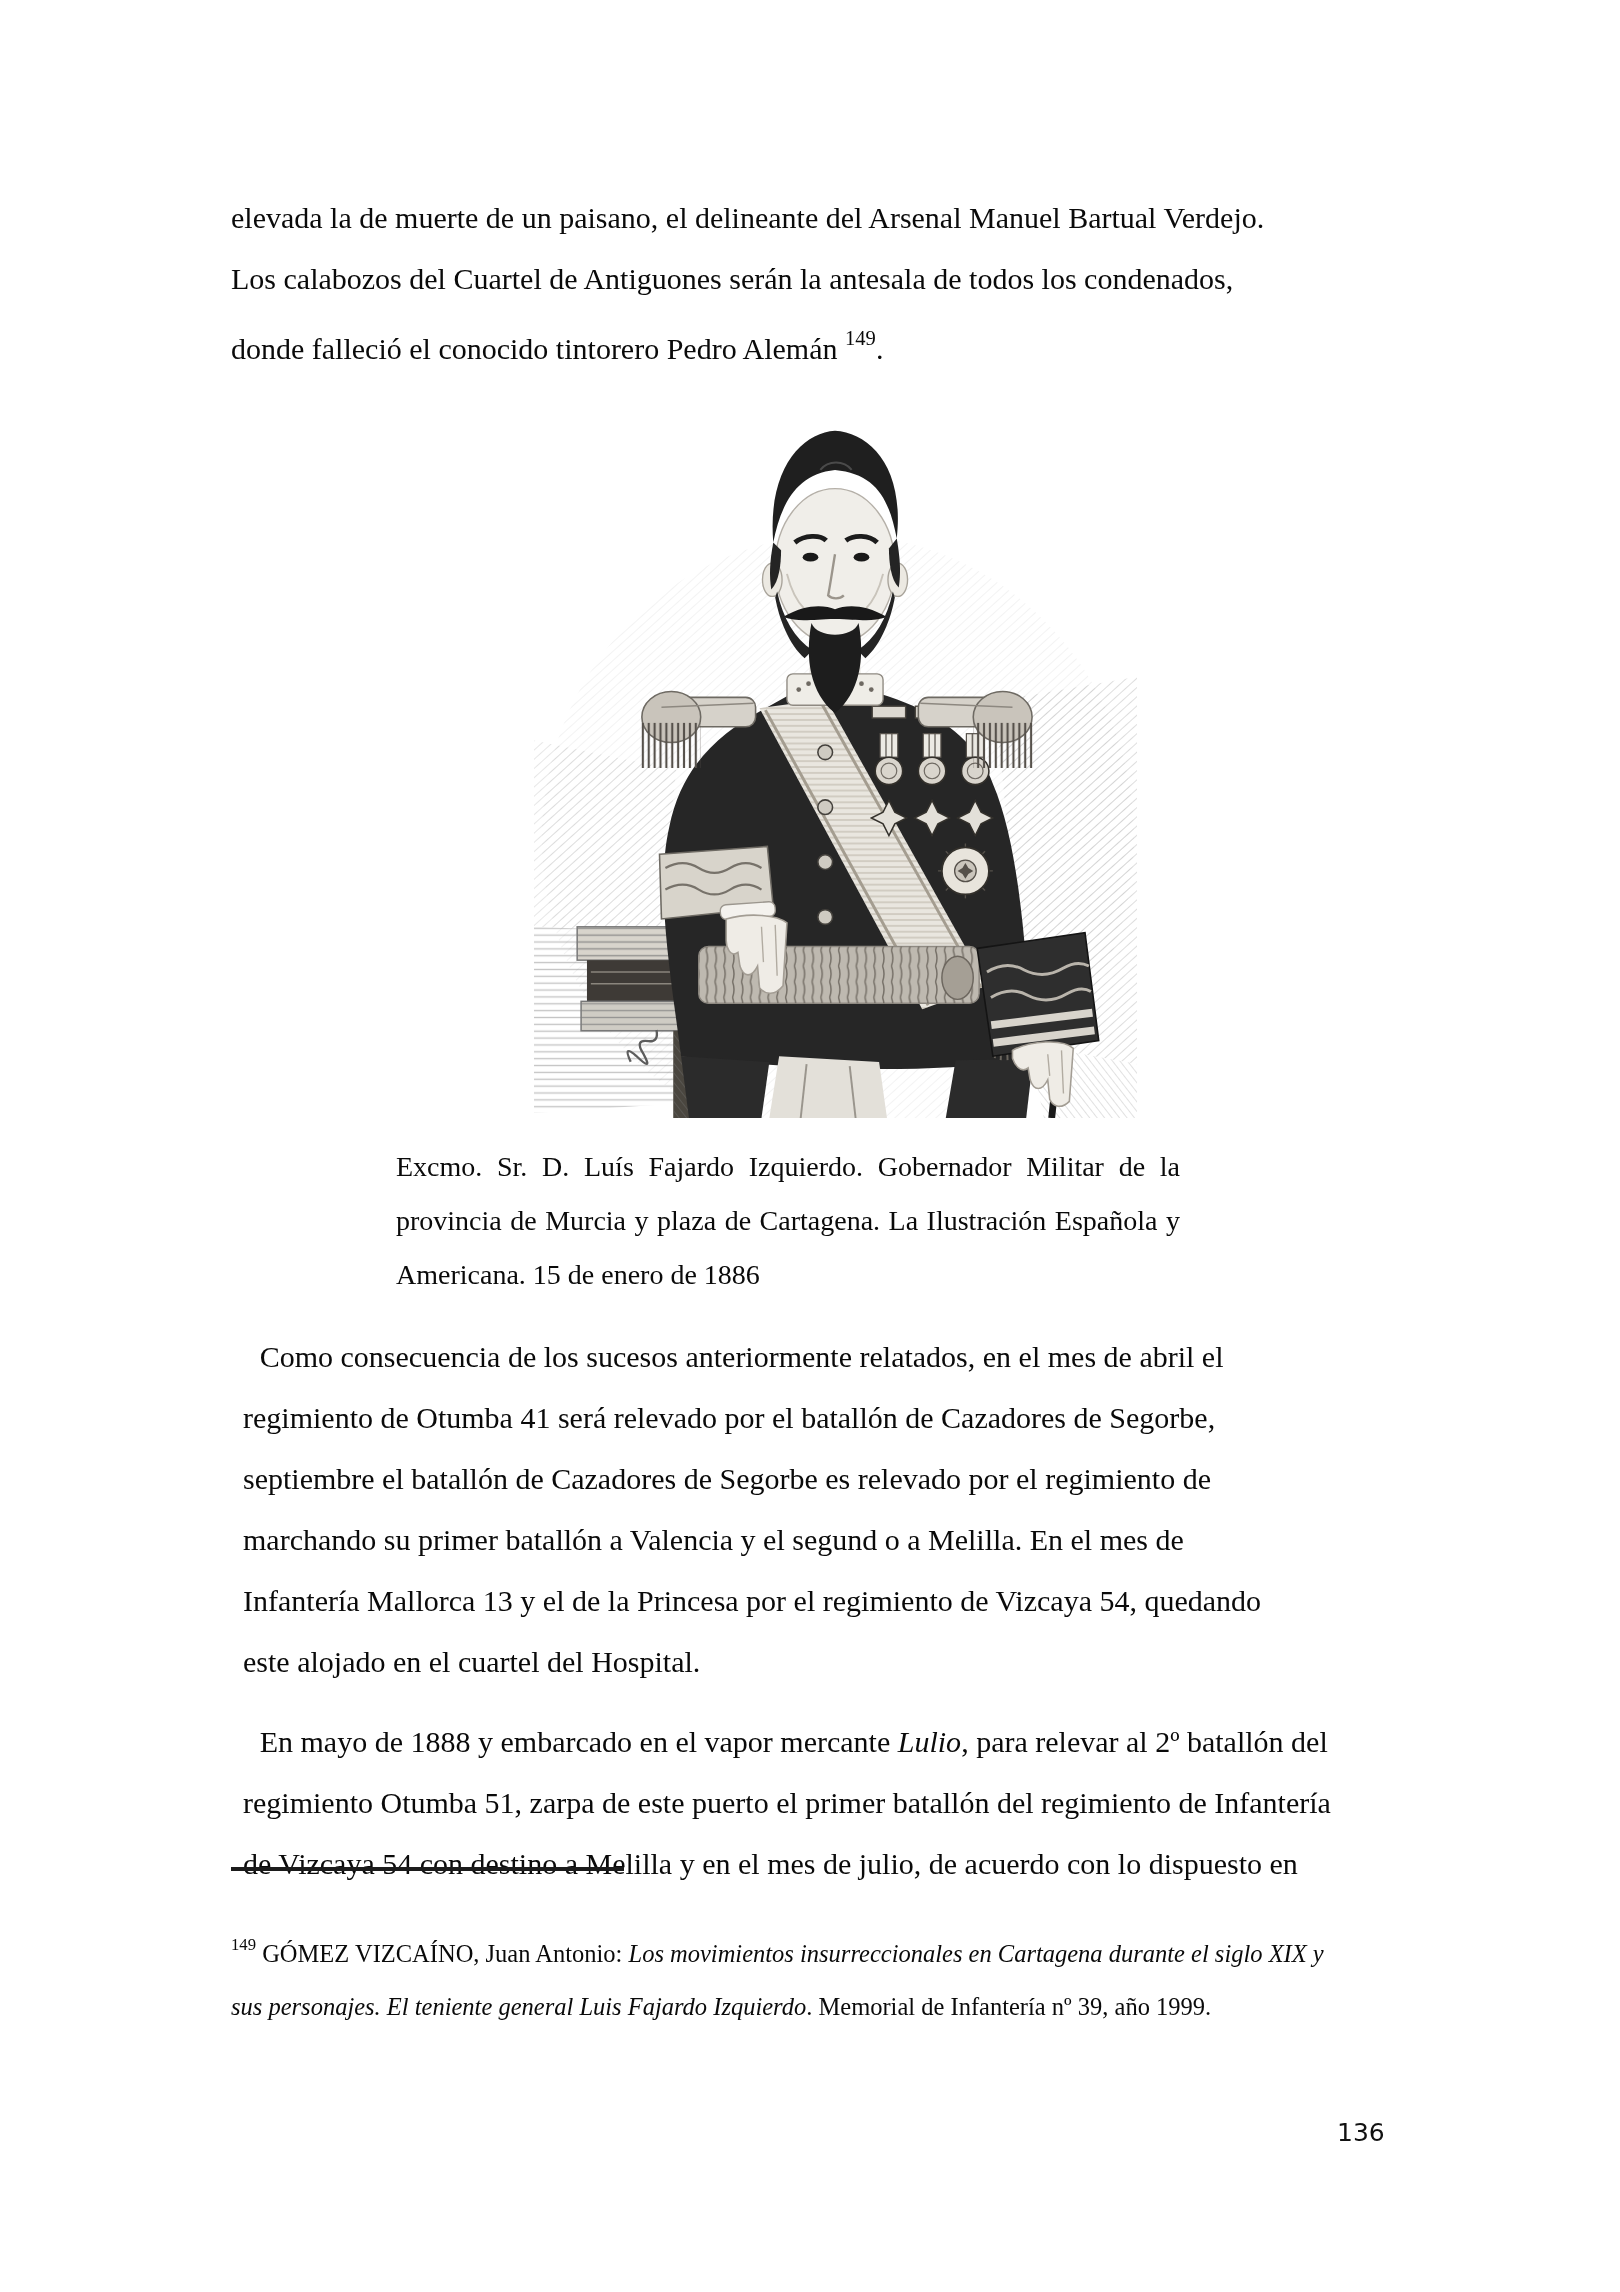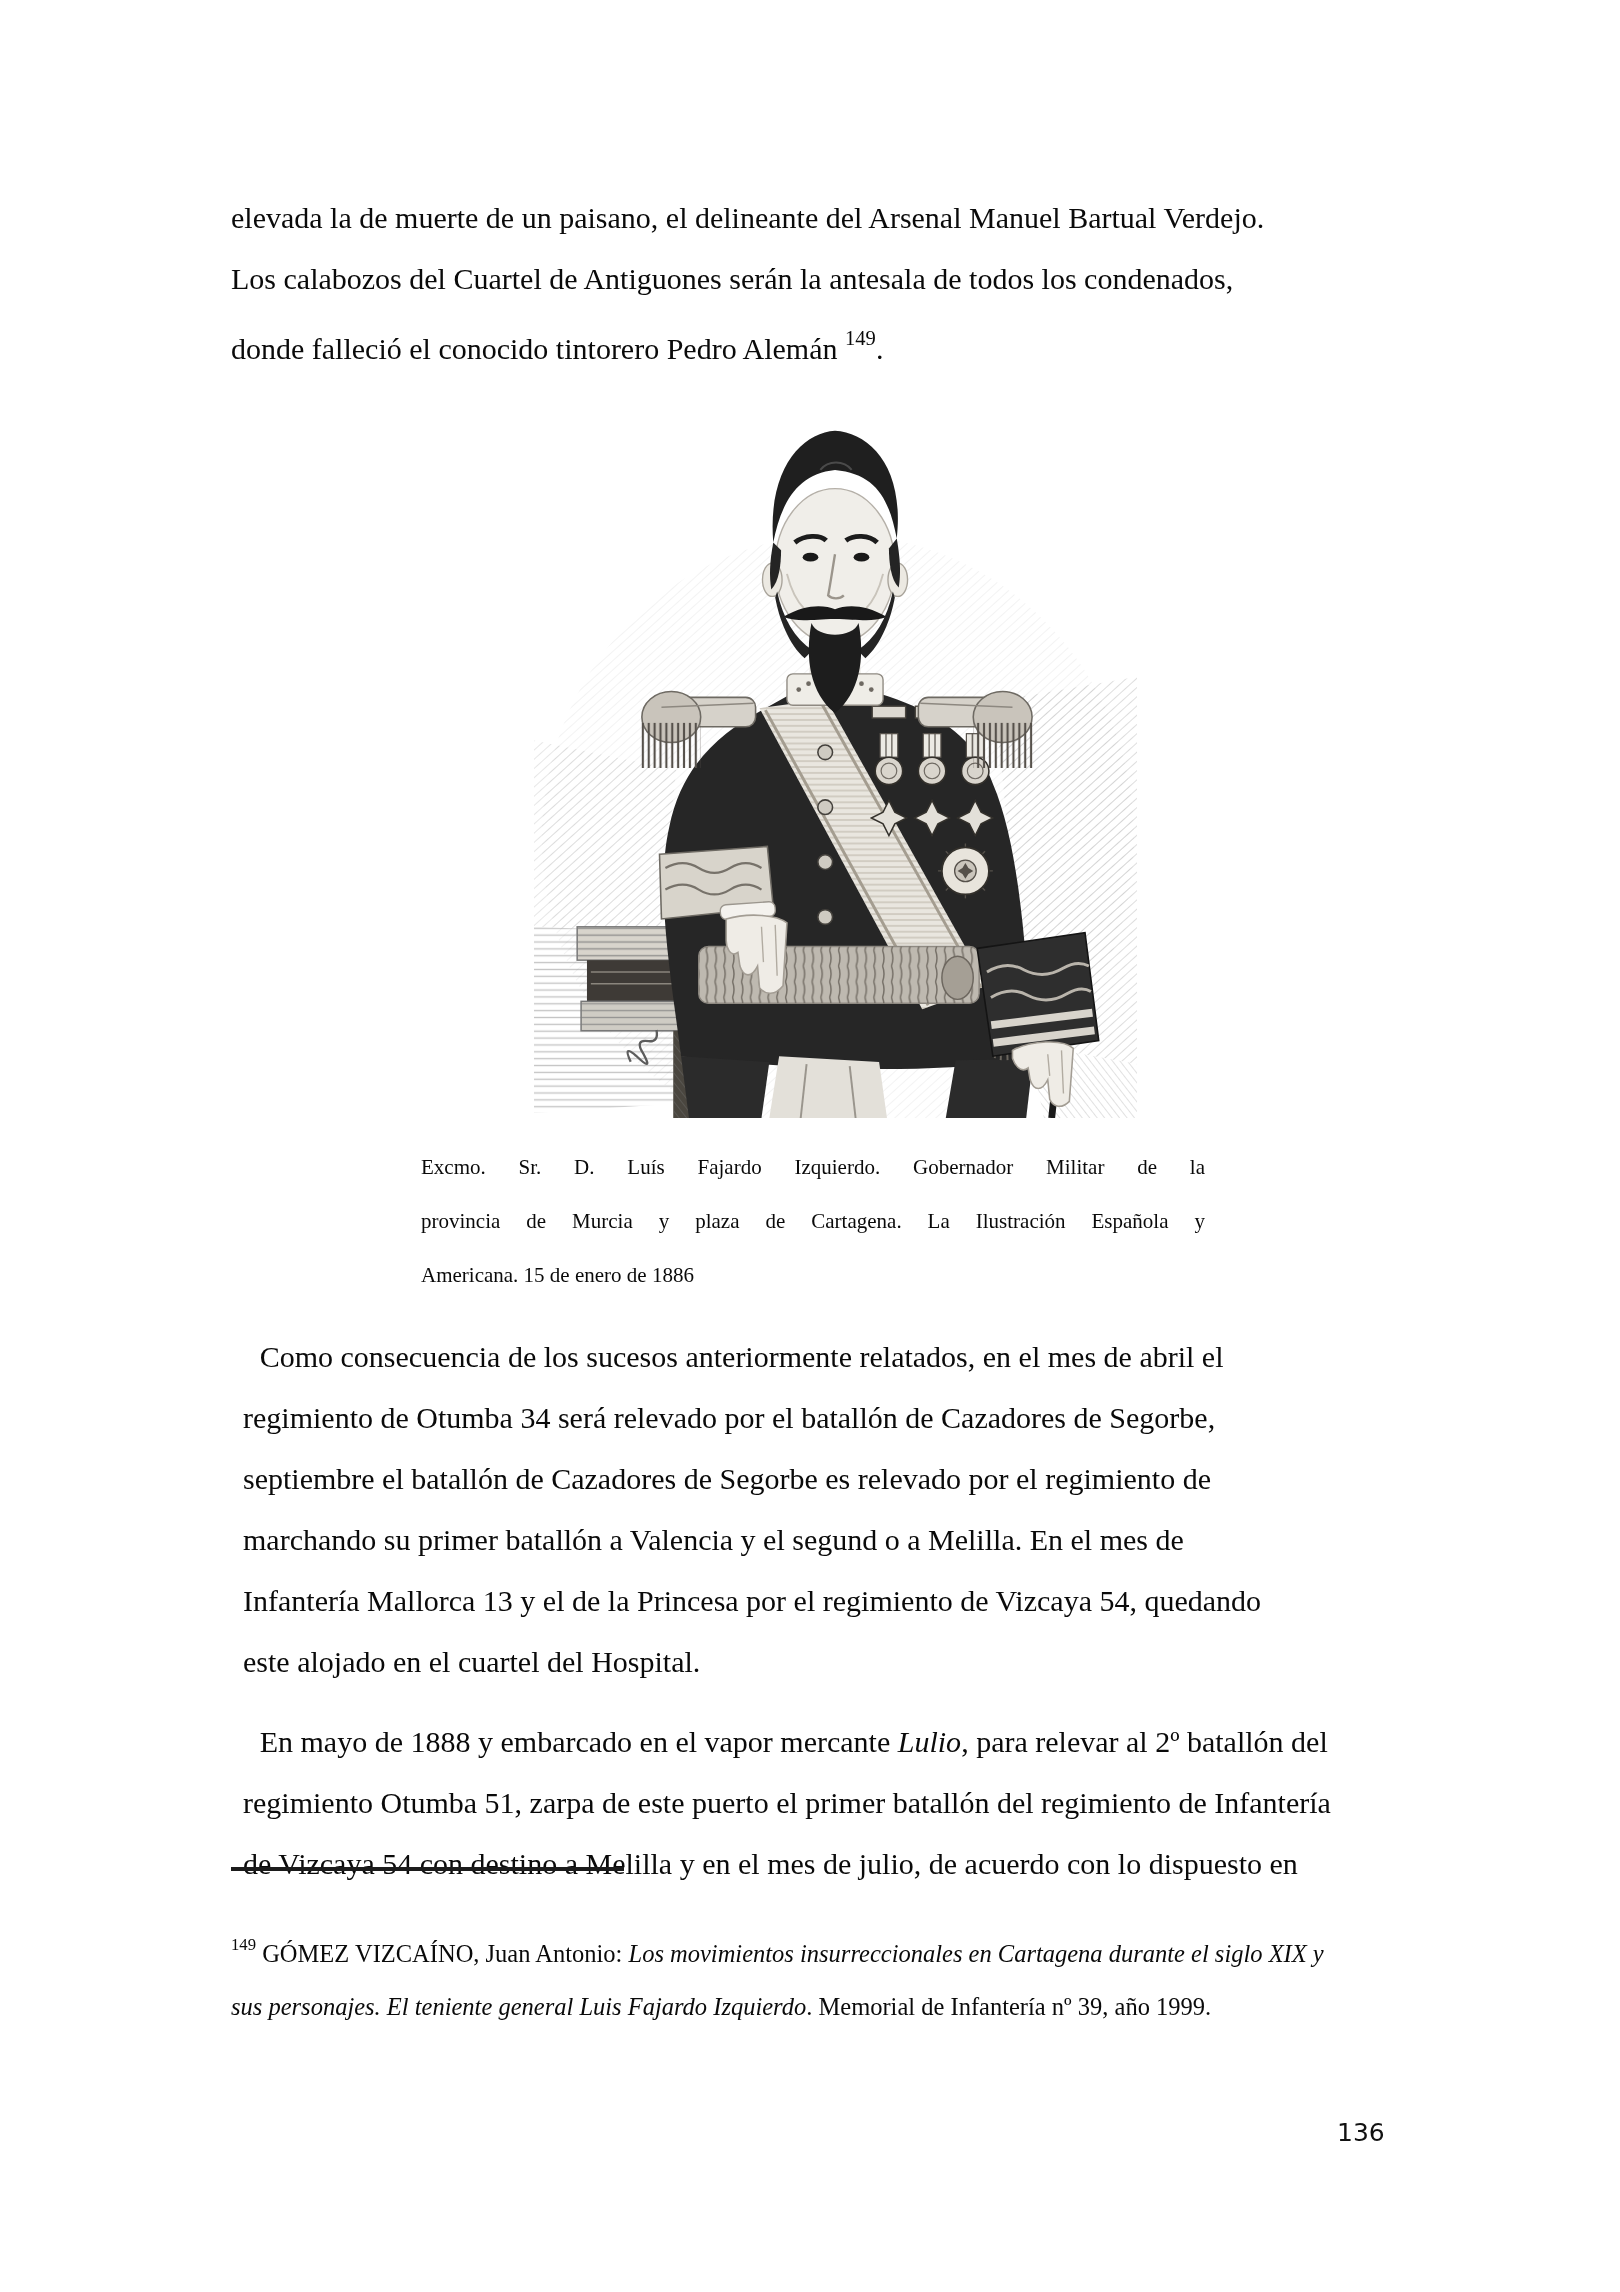--- a/index.html
+++ b/index.html
@@ -13,22 +13,22 @@
     border-radius:28px;
   }
   .textline { font-size:30px; line-height:61px; white-space:nowrap; }
   .intro { position:absolute; left:231px; top:187px; width:1171px; }
   .intro .extra-gap { padding-top:8.8px; }
   .intro sup, .bodypara sup { font-size:20.6px; line-height:0; vertical-align:13.7px; }
 
   .figurebox { position:absolute; left:534px; top:417px; width:603px; height:701px; }
 
   .caption {
-    position:absolute; left:421px; top:1140px; width:784px;
-    font-size:21px; line-height:54px;
+    position:absolute; left:396px; top:1140px; width:784px;
+    font-size:28px; line-height:54px;
   }
   .caption .cline { text-align:justify; text-align-last:justify; }
   .caption .cline.last { text-align-last:left; }
 
   .bodypara { position:absolute; left:243px; width:1176px; }
   .para1 { top:1326px; }
   .para2 { top:1711px; }
   .bodypara .first { text-indent:16.7px; }
   .it { font-style:italic; }
 
@@ -274,21 +274,21 @@
   </div>
 
   <div class="caption">
     <div class="cline">Excmo. Sr. D. Luís Fajardo Izquierdo. Gobernador Militar de la</div>
     <div class="cline">provincia de Murcia y plaza de Cartagena. La Ilustración Española y</div>
     <div class="cline last">Americana. 15 de enero de 1886</div>
   </div>
 
   <div class="bodypara para1">
     <div class="textline first">Como consecuencia de los sucesos anteriormente relatados, en el mes de abril el</div>
-    <div class="textline">regimiento de Otumba 34 será relevado por el batallón de Cazadores de Segorbe,</div>
+    <div class="textline">regimiento de Otumba 41 será relevado por el batallón de Cazadores de Segorbe,</div>
     <div class="textline">septiembre el batallón de Cazadores de Segorbe es relevado por el regimiento de</div>
     <div class="textline">marchando su primer batallón a Valencia y el segund o a Melilla. En el mes de</div>
     <div class="textline">Infantería Mallorca 13 y el de la Princesa por el regimiento de Vizcaya 54, quedando</div>
     <div class="textline">este alojado en el cuartel del Hospital.</div>
   </div>
 
   <div class="bodypara para2">
     <div class="textline first">
       <span>En mayo de 1888 y embarcado en el vapor mercante </span><span class="it">Lulio</span><span>, para relevar al 2º batallón del</span>
     </div>

